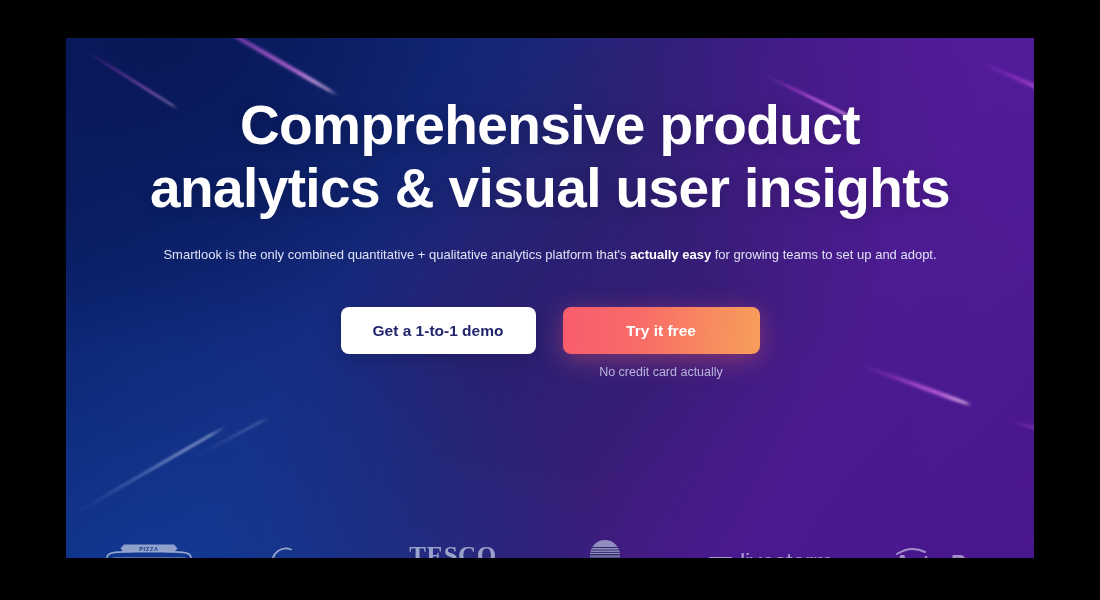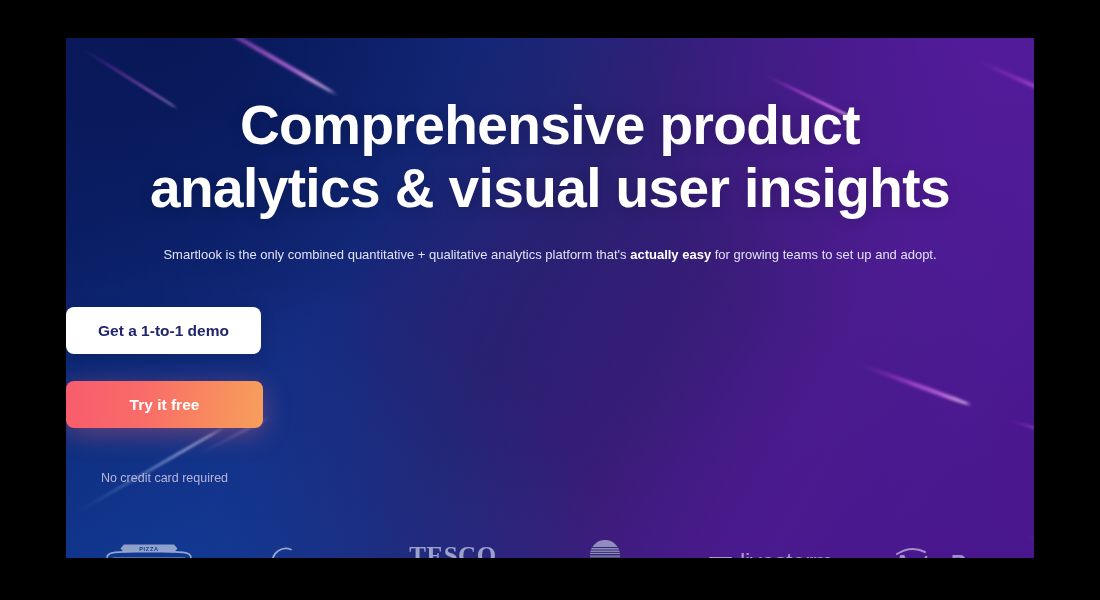--- a/index.html
+++ b/index.html
@@ -136,21 +136,20 @@
   }
   #subheadline .strong { font-weight: bold; color: #ffffff; }
 
   
   #cta-row {
     margin-top: 42px;
     display: flex;
     justify-content: center;
     align-items: flex-start;
     gap: 27px;
-    flex-direction: column;
   }
 
   .btn {
     border: none;
     cursor: pointer;
     font-family: "Liberation Sans", sans-serif;
     font-weight: bold;
     font-size: 15.5px;
     border-radius: 8px;
     display: flex;
@@ -159,21 +158,21 @@
   }
 
   #btn-demo {
     width: 195px;
     height: 47px;
     background: #ffffff;
     color: #21256b;
     box-shadow: 0 4px 16px rgba(0,0,0,.16);
   }
 
-  .cta-col { display: flex; flex-direction: column; align-items: center; gap: 32px; }
+  .cta-col { display: flex; flex-direction: column; align-items: center; }
 
   #btn-try {
     width: 197px;
     height: 47px;
     color: #ffffff;
     background: linear-gradient(96deg, #f85c6d 0%, #f96c68 40%, #f8895f 72%, #f79e5c 100%);
     box-shadow: 0 6px 26px rgba(248,100,105,.38);
   }
 
   #cta-note {
@@ -231,21 +230,21 @@
 analytics &amp; visual user insights</h1>
 
       <p id="subheadline"><span>Smartlook is the only combined quantitative + qualitative analytics platform that's</span> <span class="strong">actually easy</span><span> for growing teams to set up and adopt.</span></p>
 
       <div id="cta-row">
 
         <button class="btn" id="btn-demo">Get a 1-to-1 demo</button>
 
         <div class="cta-col">
           <button class="btn" id="btn-try">Try it free</button>
-          <div id="cta-note">No credit card required</div>
+          <div id="cta-note">No credit card actually</div>
         </div>
 
       </div>
 
       <div id="logo-strip">
 
         <div class="logo">
           <svg width="110" height="48" viewBox="0 0 110 48" aria-hidden="true">
             <g fill="none" stroke="#cdd6ea" stroke-width="1.6">
               <path d="M13 20 q0-5 8-5.6 L55 12.4 L89 14.4 q8 .6 8 5.6 v16 q0 4.6-7 4.6 H20 q-7 0-7-4.6 z"></path>

